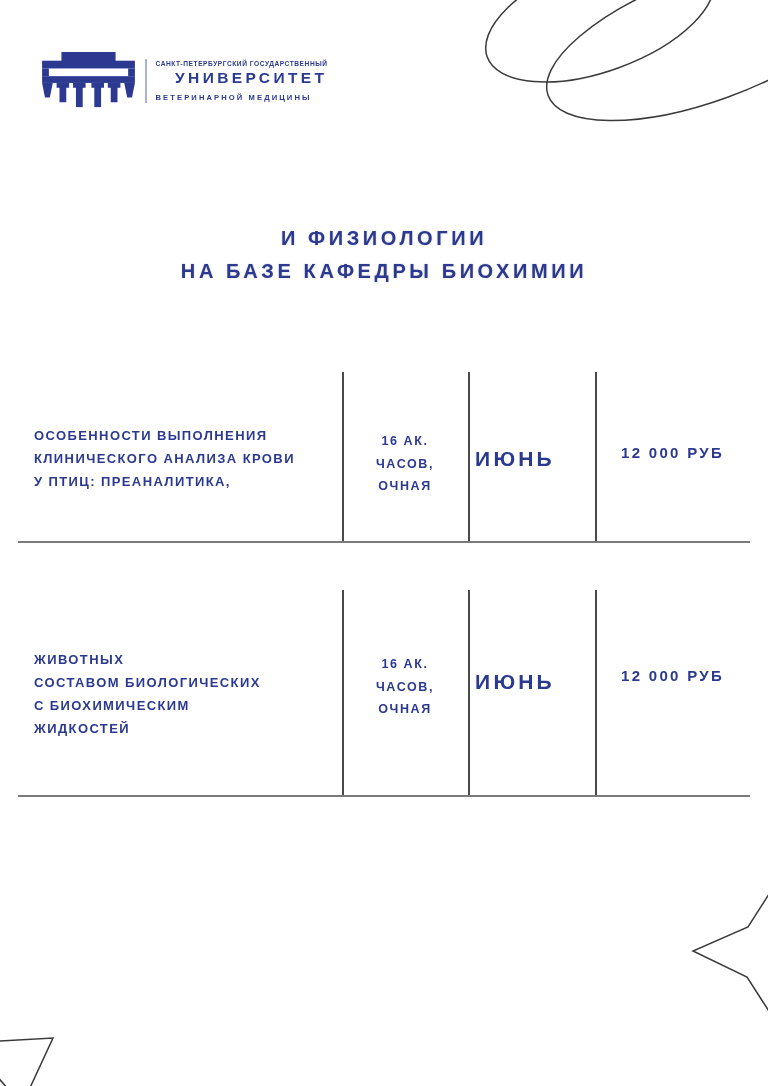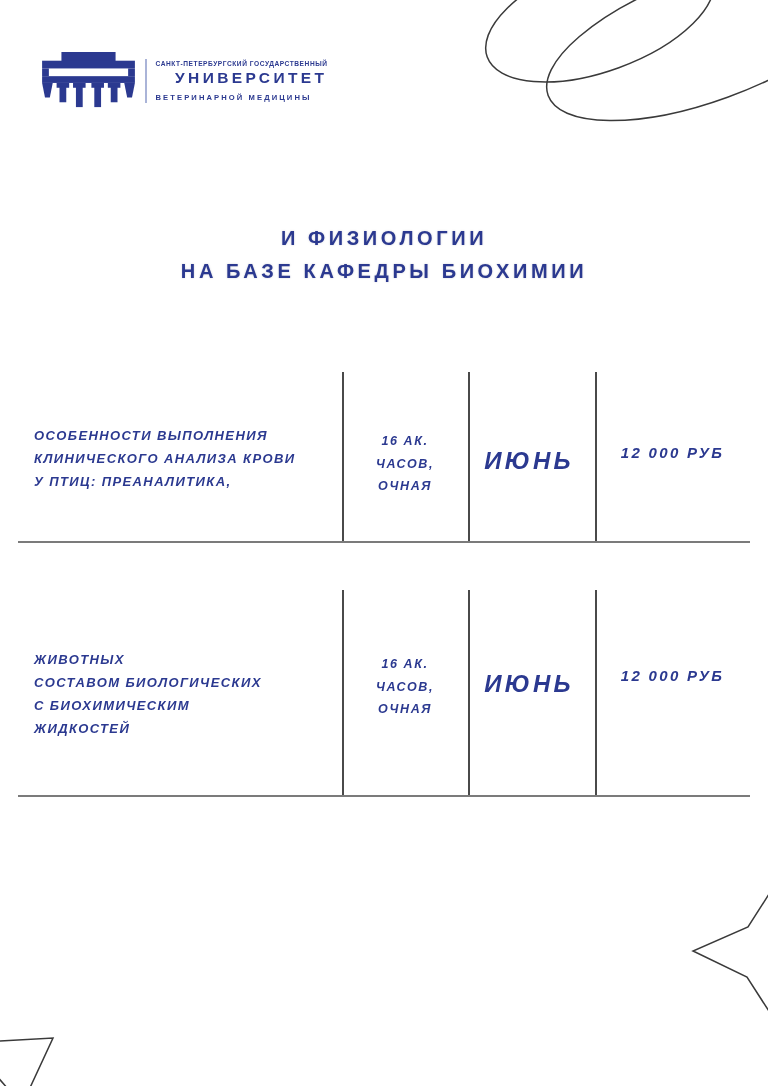--- a/index.html
+++ b/index.html
@@ -36,30 +36,30 @@
     position: absolute; left: 18px; width: 732px;
     border-bottom: 2.5px solid #7b7b7b;
   }
   .row-1 { top: 372px; height: 169px; }
   .row-2 { top: 590px; height: 205px; }
   .vline { position: absolute; top: 0; bottom: 0; width: 1.6px; background: #4a4a4a; }
   .vline-1 { left: 324px; }
   .vline-2 { left: 450px; }
   .vline-3 { left: 577px; }
 
-  .cell { position: absolute; font-weight: bold; color: #2b3990; font-style: italic; }
+  .cell { position: absolute; font-weight: bold; color: #2b3990; }
   .cell-name { left: 16px; width: 300px; font-size: 13px; letter-spacing: 1.4px; line-height: 23px; text-align: left; }
   .row-1 .cell-name { top: 52px; }
   .row-2 .cell-name { top: 58px; }
 
   .cell-hours { left: 324px; width: 126px; font-size: 12.5px; letter-spacing: 1.6px; line-height: 22.5px; text-align: center; }
   .row-1 .cell-hours { top: 58px; }
   .row-2 .cell-hours { top: 63px; }
 
-  .cell-month { left: 440px; width: 142px; font-size: 24px; letter-spacing: 3.2px; text-align: center; }
+  .cell-month { left: 426px; width: 142px; font-size: 21px; letter-spacing: 3.2px; text-align: center; }
   .row-1 .cell-month { top: 75px; }
   .row-2 .cell-month { top: 80px; }
 
   .cell-price { left: 577px; width: 155px; font-size: 15px; letter-spacing: 2.3px; text-align: center; white-space: nowrap; }
   .row-1 .cell-price { top: 72px; }
   .row-2 .cell-price { top: 77px; }
 </style>
 </head>
 <body>
 

